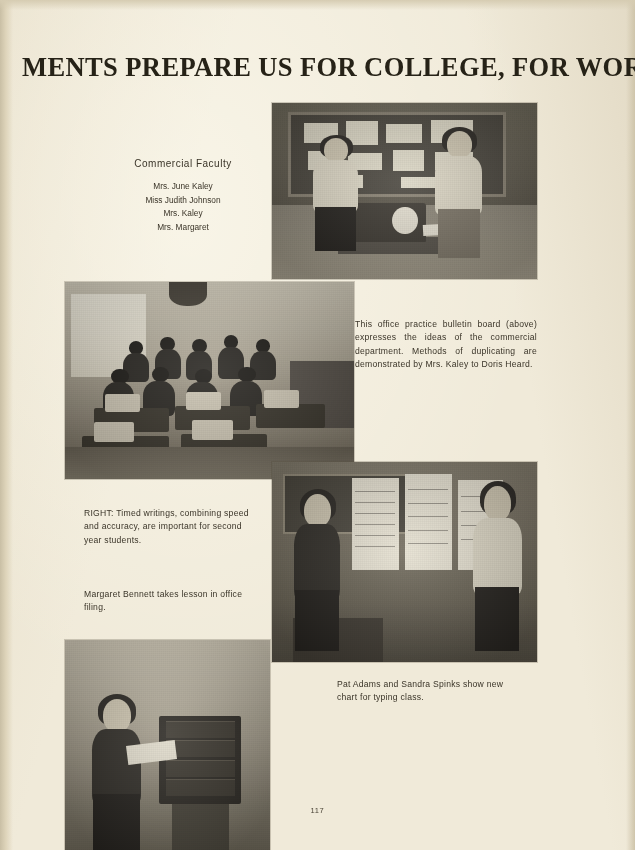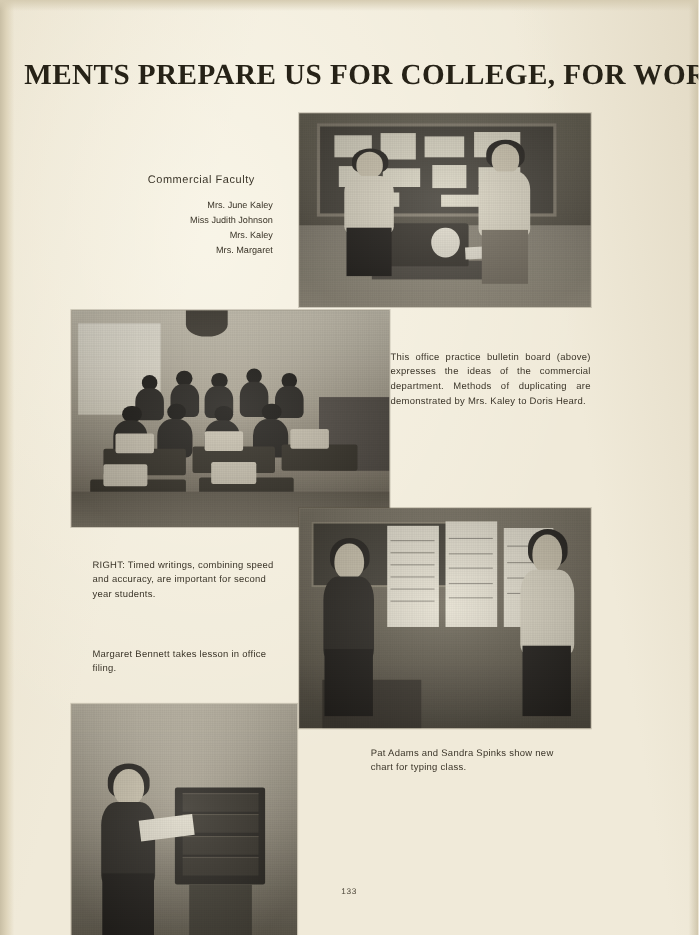--- a/index.html
+++ b/index.html
@@ -82,21 +82,21 @@
     text-align: center;
     font-size: 10px;
     letter-spacing: 0.5px;
     color: #3a3428;
   }
   .faculty-list {
     position: absolute;
     left: 118px;
     top: 180px;
     width: 130px;
-    text-align: right;
+    text-align: center;
     font-size: 8.3px;
     line-height: 1.65;
     color: #3a3428;
   }
 
   .photo {
     position: absolute;
     overflow: hidden;
     background: #b9b2a1;
     box-shadow: 0 0 0 1px rgba(80,72,55,0.25);
@@ -464,15 +464,15 @@
         <div class="fig-head"></div>
         <div class="fig-body-dark"></div>
         <div class="fig-skirt-dark"></div>
       </div>
       <div class="folder"></div>
     </div>
     <div class="grain"></div>
     <div class="vig"></div>
   </div>
 
-  <div class="page-number">133</div>
+  <div class="page-number">117</div>
 
 </div>
 
 </body></html>

